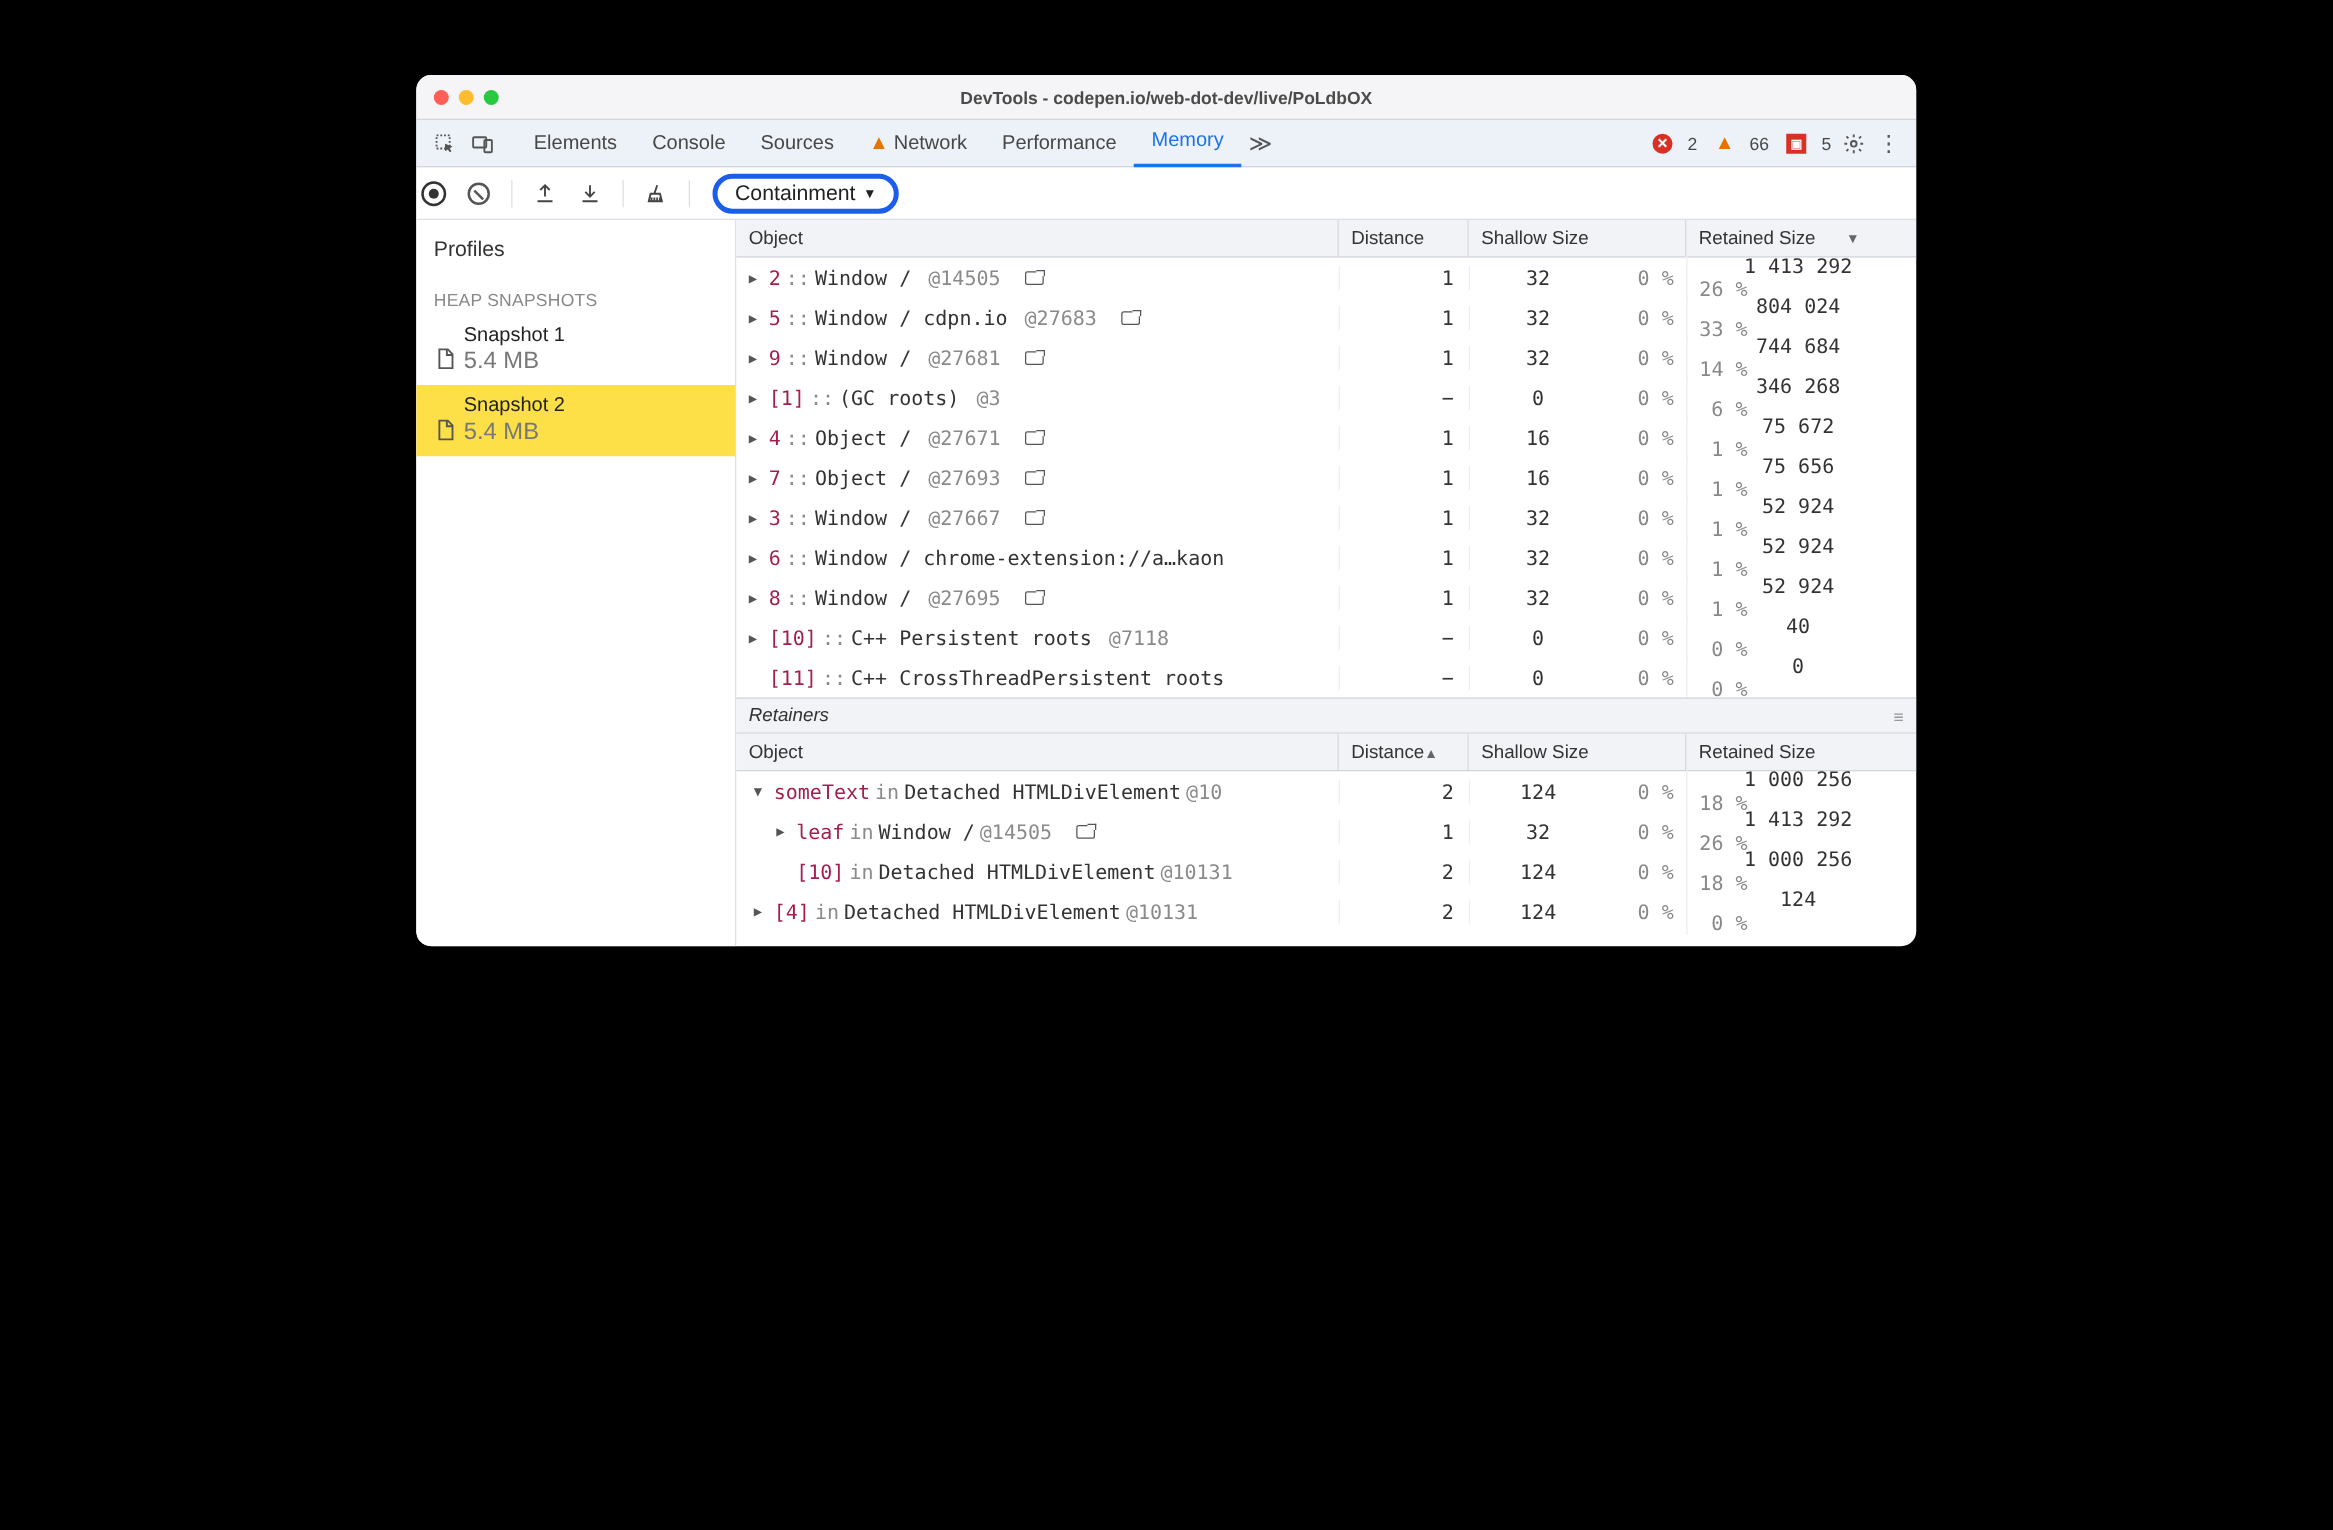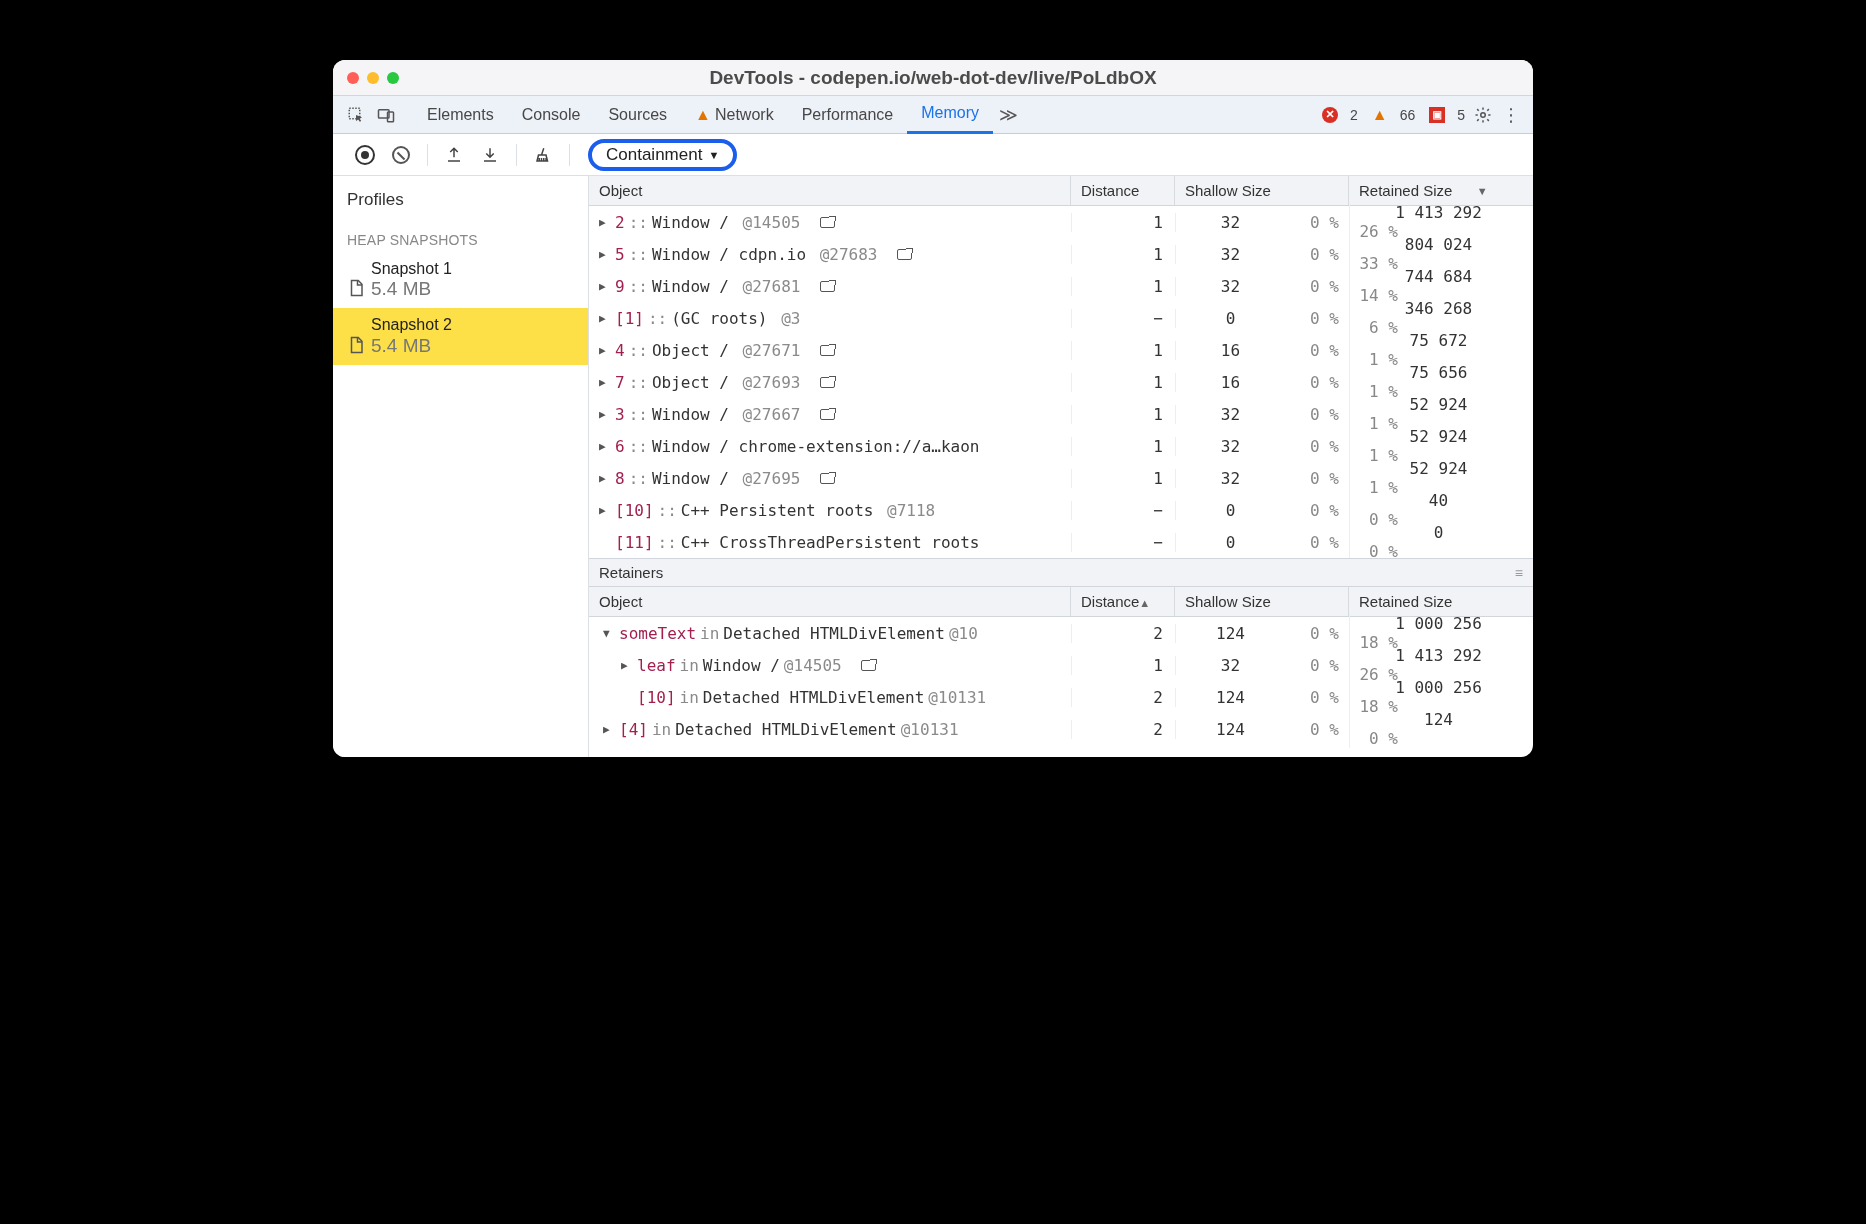--- a/index.html
+++ b/index.html
@@ -36,21 +36,21 @@
     gap: 8px;
   }
   .traffic span {
     width: 12px; height: 12px; border-radius: 50%; display: block;
   }
   .tl-red { background: #ff5f57; }
   .tl-yellow { background: #febc2e; }
   .tl-green { background: #28c840; }
   .titlebar-title {
     position: absolute; left: 0; right: 0; text-align: center;
-    font-size: 19px; font-weight: 600; color: #4b4b4b;
+    font-size: 14px; font-weight: 600; color: #4b4b4b;
   }
   .tabstrip {
     height: 38px;
     background: #edf1f8;
     display: flex;
     align-items: center;
     padding: 0 8px;
     border-bottom: 1px solid #c9ccd4;
     font-size: 16px;
   }
@@ -70,21 +70,21 @@
   .badge-sq { display:inline-flex;align-items:center;justify-content:center;width:16px;height:16px;background:#d93025;color:#fff;font-size:10px;font-weight:700;}
   .badges .n { color:#474747; margin-left:2px; margin-right:4px;}
   .gear, .kebab { width:28px;display:flex;align-items:center;justify-content:center;color:#555;font-size:18px;}
 
   .toolbar {
     height: 42px;
     background: #fff;
     border-bottom: 1px solid #dcdfe4;
     display: flex;
     align-items: center;
-    padding: 0 18px;
+    padding: 0 0;
     gap: 8px;
   }
   .toolbar .tbtn { width:28px;height:28px;display:flex;align-items:center;justify-content:center;color:#444; }
   .toolbar .divider { width:1px;height:22px;background:#dcdfe4; margin:0 4px;}
   .select-pill {
     display:flex;align-items:center;gap:6px;
     border:4px solid #1a5eeb;border-radius:16px;
     padding: 1px 14px 1px 14px;
     font-size:17px;color:#222;
     height:32px;
@@ -130,21 +130,21 @@
   .row .pct { width:58px; text-align:right; padding-right:10px; color:#888;}
   .toggle { color:#555; font-size:11px; width:12px; display:inline-block;}
   .mono-red { color:#a21f4f;}
   .mono-grey { color:#8a8a8a;}
   .tabglyph { display:inline-block; width:15px;height:11px;border:1.5px solid #555; border-radius:2px; position:relative; margin-left:2px;}
   .tabglyph::before{content:'';position:absolute;top:-1.5px;right:-1.5px;width:6px;height:4px;border:1.5px solid #555;border-bottom:none;border-left:none;background:#fff;}
 
   .sec-header {
     background:#f1f3f6; border-top:1px solid #d1d5dc;border-bottom:1px solid #d1d5dc;
     font-family:-apple-system,sans-serif;font-size:15px;padding:5px 10px;color:#333;
-    display:flex;justify-content:space-between;align-items:center;
+    display:flex;justify-content:space-between;align-items:center;font-style:italic;
   }
   .retainers-grid .row .c-obj { padding-left:10px;}
   .indent1 { padding-left:18px;}
   .three-lines { color:#999; font-size:14px;}
 
   svg.ic { width:18px;height:18px; }
   .record-outer{width:20px;height:20px;border:2px solid #333;border-radius:50%;display:flex;align-items:center;justify-content:center;}
   .record-inner{width:8px;height:8px;background:#333;border-radius:50%;}
   .slash-circ{width:18px;height:18px;border:2px solid #555;border-radius:50%;position:relative;}
   .slash-circ::after{content:'';position:absolute;left:2px;right:2px;top:50%;height:2px;background:#555;transform:rotate(45deg);}

